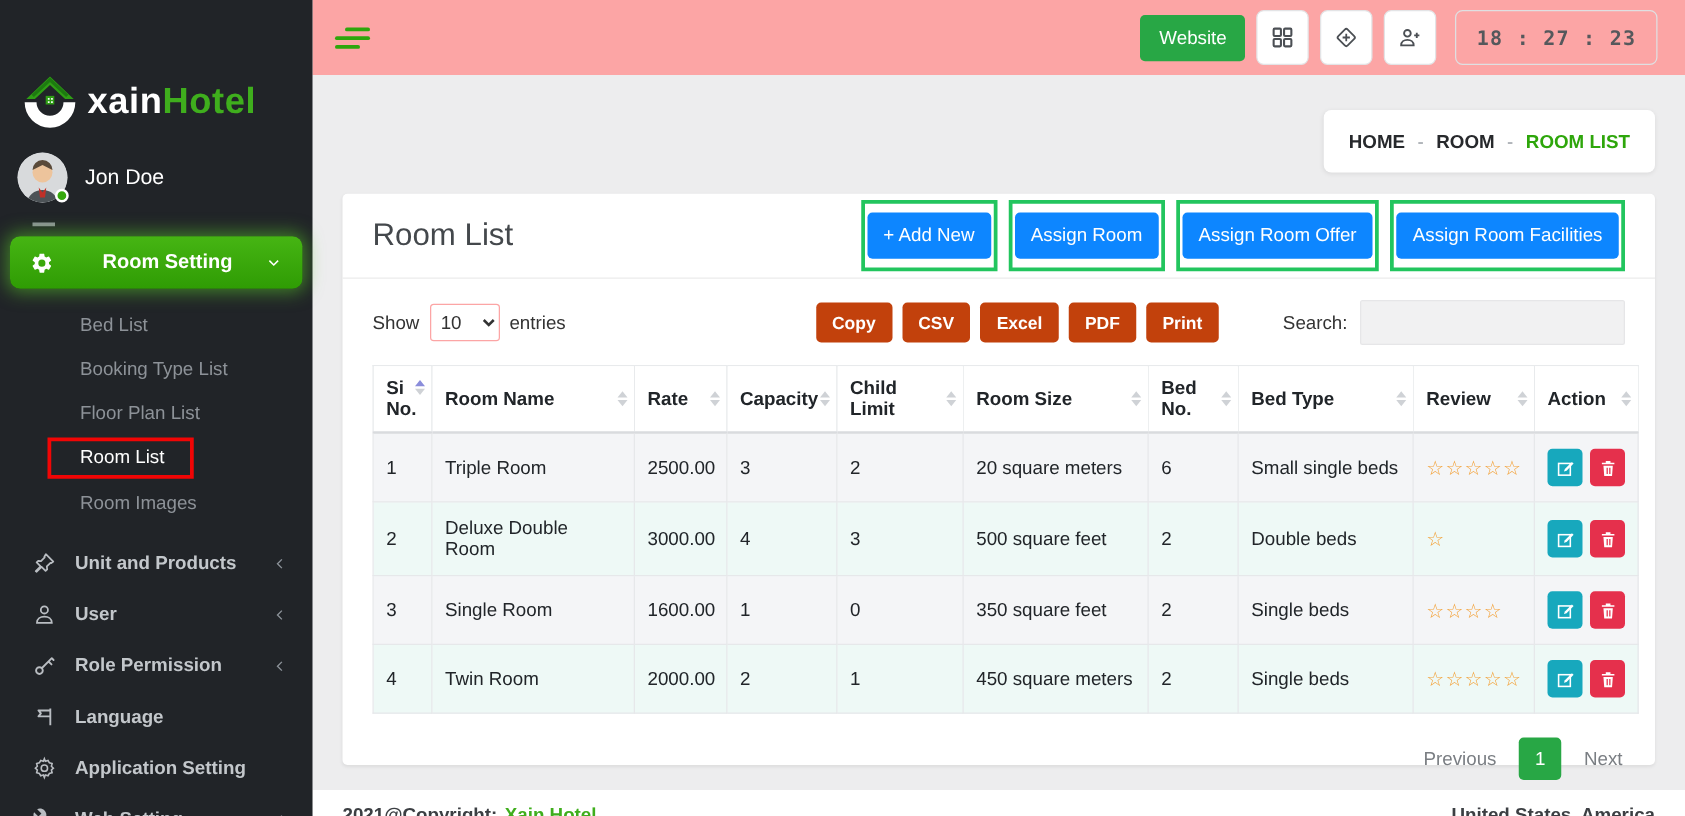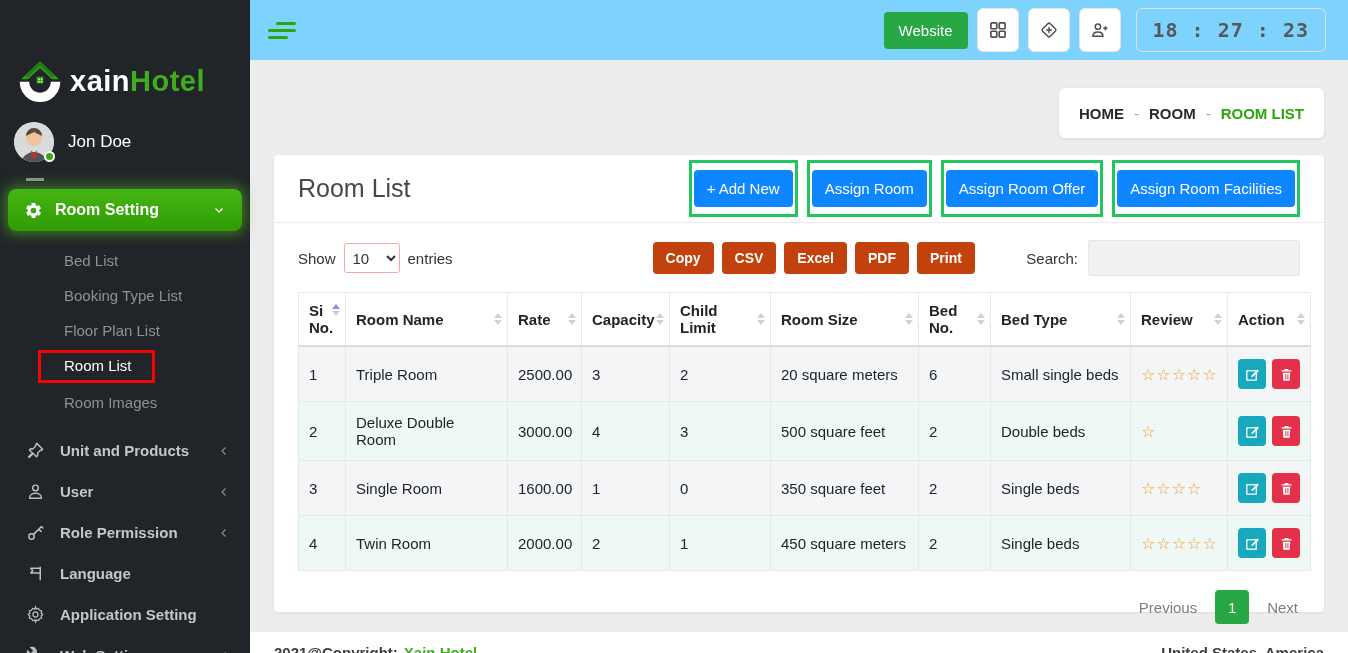--- a/index.html
+++ b/index.html
@@ -17,48 +17,48 @@
   .user-row { display:flex; align-items:center; padding:10px 14px; }
   .avatar-wrap { position:relative; width:40px; height:40px; }
   .avatar-wrap svg { width:40px; height:40px; border-radius:50%; background:#cfd2d6; }
   .status-dot { position:absolute; right:-1px; bottom:0; width:11px; height:11px; border-radius:50%; background:#35a80c; border:2px solid #fff; }
   .user-name { color:#ffffff; font-size:17px; margin-left:14px; }
   .mini-dash { width:18px; height:3px; background:#8d9197; margin:6px 0 8px 26px; }
 
   .active-item { margin:4px 8px 6px 8px; height:42px; border-radius:8px;
     background:linear-gradient(#46b513,#2f9c04);
     box-shadow:0 0 14px 3px rgba(90,200,40,.55);
-    display:flex; align-items:center; padding:0 17px 0 16px; cursor:pointer; }
+    display:flex; align-items:center; padding:0 17px 0 16px; cursor:pointer;text-align:center; }
   .active-item .mi { color:#fff; }
   .active-label { color:#fff; font-weight:700; font-size:16px; margin-left:12px; flex:1; }
 
   .submenu { padding:6px 0 4px 0; }
   .sub-item { height:35px; line-height:35px; padding-left:64px; color:#8d9298; font-size:15px; cursor:pointer; }
   .red-box-side { display:inline-block; border:3px solid #f10505; margin:2px 0 2px 38px; padding:4px 20px 5px 23px; }
   .red-box-side .sub-active { color:#ffffff; font-size:15px; cursor:pointer; }
 
   .menu { padding-top:6px; }
   .menu-item { height:41px; display:flex; align-items:center; padding:0 20px 0 26px; cursor:pointer; }
   .mi { width:19px; height:19px; color:#b9bdc2; flex:0 0 auto; }
   .menu-label { color:#c3c7cb; font-weight:700; font-size:15px; margin-left:15px; flex:1; }
   .chev { width:12px; height:12px; color:#8d939a; }
 
   
-  .topbar { position:absolute; left:250px; top:0; right:0; height:60px; background:#7dd3fc; display:flex; align-items:center; }
+  .topbar { position:absolute; left:250px; top:0; right:0; height:60px; background:#fca5a5; display:flex; align-items:center; }
   .hamburger { margin-left:18px; width:28px; cursor:pointer; }
   .hamburger i { display:block; height:3px; background:#2ea60b; border-radius:2px; margin:4px 0; }
   .hamburger .h1 { width:20px; margin-left:8px; }
   .hamburger .h2 { width:28px; }
   .hamburger .h3 { width:20px; }
   .top-right { margin-left:auto; margin-right:22px; display:flex; align-items:center; gap:9px; }
   .btn-website { background:#28a745; color:#fff; border:none; font-size:15px; padding:10px 15px; border-radius:4px; cursor:pointer; font-family:inherit; }
   .icon-btn { width:42px; height:44px; background:#fff; border:1px solid #e3e4e6; border-radius:6px; display:flex; align-items:center; justify-content:center; cursor:pointer; color:#4b4f54; }
   .icon-btn svg { width:20px; height:20px; }
   .clock-box { height:44px; border:1px solid #dfe0e2; border-radius:6px; padding:0 16px; display:flex; align-items:center; margin-left:6px;
-    font-family:"DejaVu Sans Mono", monospace; font-size:20px; font-weight:700; color:#55585c; letter-spacing:1px; }
+    font-family:"DejaVu Sans Mono", monospace; font-size:16px; font-weight:700; color:#55585c; letter-spacing:1px; }
 
   
   .breadcrumb { position:absolute; top:88px; right:24px; height:50px; background:#fff; border-radius:6px;
     box-shadow:0 1px 4px rgba(0,0,0,.08); display:flex; align-items:center; padding:0 20px; gap:10px;
     font-size:15px; font-weight:700; z-index:4; }
   .bc-item { color:#27292c; cursor:pointer; }
   .bc-sep { color:#9aa0a6; font-weight:400; }
   .bc-active { color:#2ea60b; }
 
   

